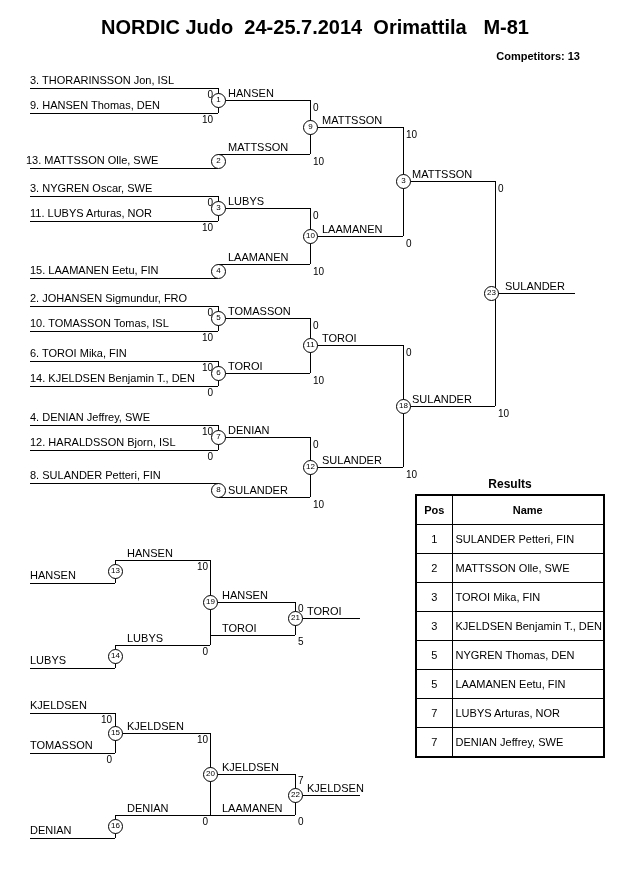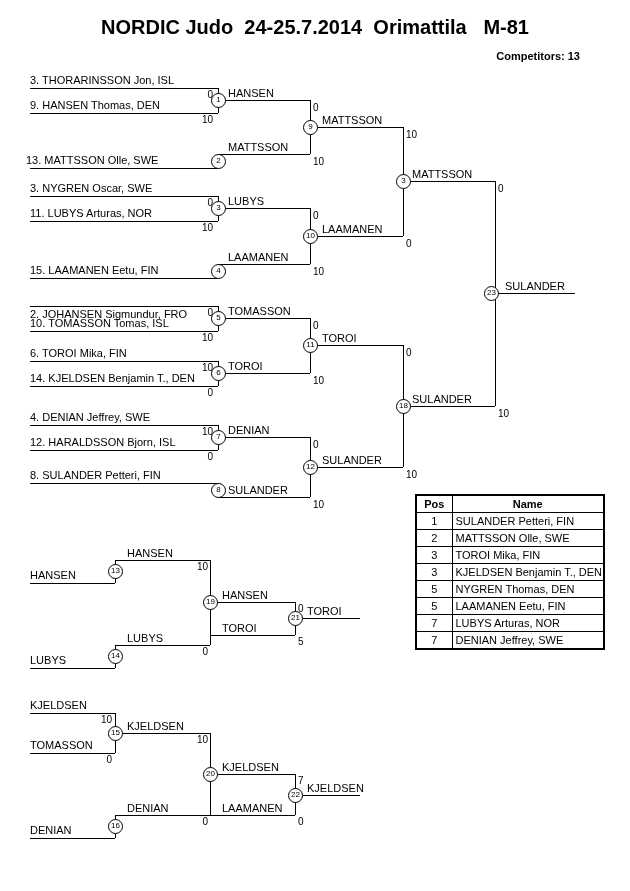--- a/index.html
+++ b/index.html
@@ -10,21 +10,21 @@
   .competitors{position:absolute;top:50px;right:50px;font-size:11px;font-weight:bold;}
   .lines{position:absolute;left:0;top:0;z-index:1;}
   .name{position:absolute;font-size:11px;white-space:nowrap;z-index:2;}
   .score{position:absolute;font-size:10px;white-space:nowrap;z-index:2;}
   .circle{position:absolute;width:13px;height:13px;margin:-7px 0 0 -7px;border:1px solid #000;
           border-radius:50%;background:#fff;font-size:8px;line-height:12px;text-align:center;z-index:3;}
   .results-title{position:absolute;left:415px;top:477px;width:190px;text-align:center;
           font-size:12px;font-weight:bold;z-index:2;}
   table.results{position:absolute;left:415px;top:494px;width:190px;z-index:2;
           border-collapse:collapse;table-layout:fixed;font-size:11px;border:2px solid #000;}
-  table.results th,table.results td{border:1px solid #000;padding:1px 3px;height:14px;overflow:hidden;white-space:nowrap;}
+  table.results th,table.results td{border:1px solid #000;padding:7px 3px;height:14px;overflow:hidden;white-space:nowrap;}
   table.results th{text-align:center;font-weight:bold;}
   td.pos{text-align:center;}
   col.c-pos{width:36px;}
 </style>
 </head>
 <body>
 
 <div class="sheet">
 
   <div class="title">NORDIC Judo  24-25.7.2014  Orimattila   M-81</div>
@@ -43,21 +43,21 @@
       <path d="M30 713H115 M30 753H115 M30 838H115 M115 713V753 M115 815V838 M115 733H210 M115 815H210 M210 733V815 M210 774H295 M210 815H295 M295 774V815 M295 795H360"></path>
     </g>
   </svg>
 
   <span class="name" style="left:30px;top:74px">3. THORARINSSON Jon, ISL</span>
   <span class="name" style="left:30px;top:99px">9. HANSEN Thomas, DEN</span>
   <span class="name" style="left:26px;top:154px">13. MATTSSON Olle, SWE</span>
   <span class="name" style="left:30px;top:182px">3. NYGREN Oscar, SWE</span>
   <span class="name" style="left:30px;top:207px">11. LUBYS Arturas, NOR</span>
   <span class="name" style="left:30px;top:264px">15. LAAMANEN Eetu, FIN</span>
-  <span class="name" style="left:30px;top:308px">2. JOHANSEN Sigmundur, FRO</span>
+  <span class="name" style="left:30px;top:292px">2. JOHANSEN Sigmundur, FRO</span>
   <span class="name" style="left:30px;top:317px">10. TOMASSON Tomas, ISL</span>
   <span class="name" style="left:30px;top:347px">6. TOROI Mika, FIN</span>
   <span class="name" style="left:30px;top:372px">14. KJELDSEN Benjamin T., DEN</span>
   <span class="name" style="left:30px;top:411px">4. DENIAN Jeffrey, SWE</span>
   <span class="name" style="left:30px;top:436px">12. HARALDSSON Bjorn, ISL</span>
   <span class="name" style="left:30px;top:469px">8. SULANDER Petteri, FIN</span>
 
   <span class="score" style="right:417px;top:89px">0</span>
   <span class="score" style="right:417px;top:114px">10</span>
   <span class="score" style="right:417px;top:197px">0</span>
@@ -146,20 +146,21 @@
   <span class="name" style="left:222px;top:761px">KJELDSEN</span>
   <span class="score" style="left:298px;top:775px">7</span>
   <span class="name" style="left:222px;top:802px">LAAMANEN</span>
   <span class="score" style="left:298px;top:816px">0</span>
   <span class="name" style="left:307px;top:782px">KJELDSEN</span>
   <div class="circle" style="left:115px;top:733px">15</div>
   <div class="circle" style="left:115px;top:826px">16</div>
   <div class="circle" style="left:210px;top:774px">20</div>
   <div class="circle" style="left:295px;top:795px">22</div>
 
+  <div class="results-title">Results</div>
   <table class="results">
     <colgroup>
         <col class="c-pos">
         <col>
       </colgroup>
     <thead>
       <tr>
         <th class="pos">Pos</th>
         <th>Name</th>
       </tr>

